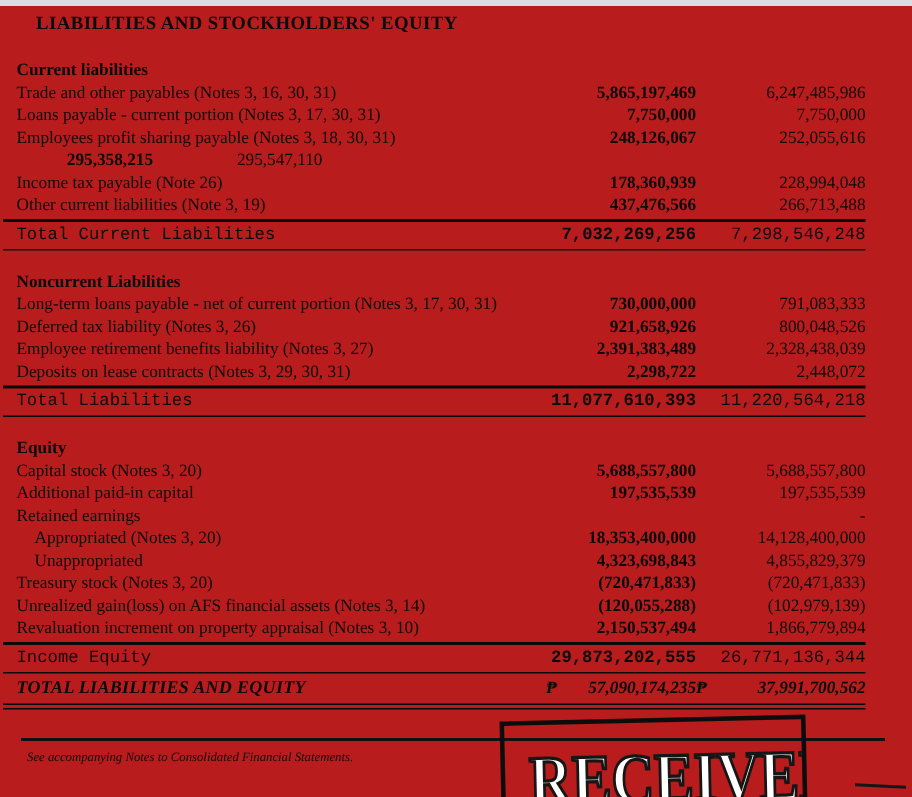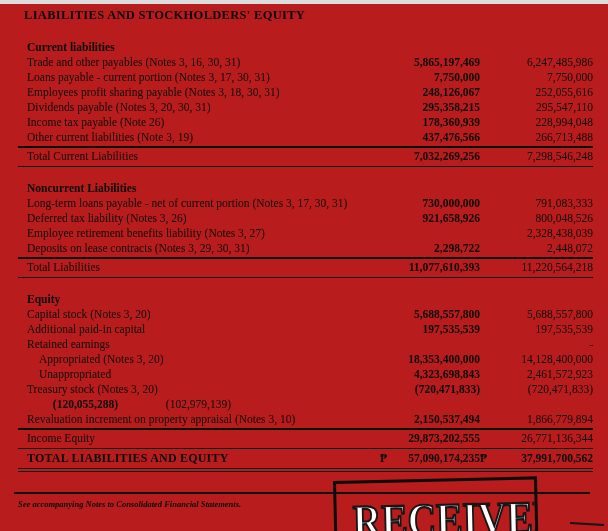--- a/index.html
+++ b/index.html
@@ -6,40 +6,40 @@
   html,body { background:#ddd; }
   .page {
     position:relative; width:608px; height:531px; margin:4px auto;
     background:#b91c1c; color:#0b0b0b; overflow:hidden;
     font-family:"Liberation Serif","DejaVu Serif",serif;
   }
   .title {
     position:absolute; left:24px; top:4px;
     font-size:12.5px; font-weight:bold; letter-spacing:0.3px; white-space:nowrap;
   }
-  .table { position:absolute; left:18px; top:36px; width:575px; }
+  .table { position:absolute; left:2px; top:36px; width:575px; }
   .row { display:flex; align-items:baseline; line-height:15px; font-size:11.5px; }
   .row .label { flex:1; padding-left:9px; white-space:nowrap; overflow:hidden; }
   .row .note { }
   .row.section .label { font-weight:bold; }
   .row.indent .label { padding-left:21px; }
   .row .v { display:flex; justify-content:flex-end; align-items:baseline; white-space:nowrap; }
   .row .v1 { width:100px; font-weight:bold; }
   .row .v2 { width:113px; }
   .row .v .cur { margin-right:auto; font-weight:bold; }
   .row.spacer { height:14px; }
-  .row.total { border-top:2px solid #0b0b0b; border-bottom:1.6px solid #0b0b0b; padding:1px 0 2px; margin-top:1px; }
+  .row.total { border-top:2px solid #0b0b0b; border-bottom:1.6px solid #0b0b0b; padding:1px 0 2px; margin-top:1px;font-family:Liberation Mono, monospace; }
   .row.total + .row.total { border-top:none; margin-top:0;justify-content:space-between; }
-  .row.grandtotal { border-bottom:4px double #0b0b0b; padding:2px 0; }
+  .row.grandtotal { border-bottom:4px double #0b0b0b; padding:2px 0;font-style:italic; }
   .row.grandtotal .label { font-weight:bold; font-size:12px; letter-spacing:0.2px; }
   .row.grandtotal .v2 { font-weight:bold; }
   .rule-bottom { position:absolute; left:14px; top:488px; width:576px; height:2px; background:#111; }
   .footnote {
     position:absolute; left:18px; top:495px;
-    font-size:8.5px; font-weight:bold; font-style:italic; white-space:nowrap;
+    font-size:8.5px; font-weight:normal; font-style:italic; white-space:nowrap;
   }
   .stamp {
     position:absolute; left:333px; top:477px; width:204px; height:80px;
     border:3px solid #0c0c0c; transform:rotate(-1.3deg); transform-origin:left top;
     background:transparent; overflow:hidden;
   }
   .stamp-text {
     margin-top:15px; width:100%; text-align:center;
     font-size:47px; line-height:1; font-weight:bold; white-space:nowrap;
     color:#fff; -webkit-text-stroke:2.2px #161616;
@@ -97,21 +97,20 @@
           <span class="cur"></span>
           <span class="num">248,126,067</span>
         </span>
     <span class="v v2">
           <span class="cur"></span>
           <span class="num">252,055,616</span>
         </span>
   </div>
 
   <div class="row item">
-    <span class="label"><span class="lbl">Dividends payable </span><span class="note">(Notes 3, 20, 30, 31)</span></span>
     <span class="v v1">
           <span class="cur"></span>
           <span class="num">295,358,215</span>
         </span>
     <span class="v v2">
           <span class="cur"></span>
           <span class="num">295,547,110</span>
         </span>
   </div>
 
@@ -194,20 +193,24 @@
           <span class="num">921,658,926</span>
         </span>
     <span class="v v2">
           <span class="cur"></span>
           <span class="num">800,048,526</span>
         </span>
   </div>
 
   <div class="row item">
     <span class="label"><span class="lbl">Employee retirement benefits liability </span><span class="note">(Notes 3, 27)</span></span>
+    <span class="v v1">
+          <span class="cur"></span>
+          <span class="num">2,391,383,489</span>
+        </span>
     <span class="v v2">
           <span class="cur"></span>
           <span class="num">2,328,438,039</span>
         </span>
   </div>
 
   <div class="row item">
     <span class="label"><span class="lbl">Deposits on lease contracts </span><span class="note">(Notes 3, 29, 30, 31)</span></span>
     <span class="v v1">
           <span class="cur"></span>
@@ -305,37 +308,38 @@
   </div>
 
   <div class="row item indent">
     <span class="label"><span class="lbl">Unappropriated</span><span class="note"></span></span>
     <span class="v v1">
           <span class="cur"></span>
           <span class="num">4,323,698,843</span>
         </span>
     <span class="v v2">
           <span class="cur"></span>
-          <span class="num">2,461,572,923</span>
+          <span class="num">4,855,829,379</span>
         </span>
   </div>
 
   <div class="row item">
     <span class="label"><span class="lbl">Treasury stock </span><span class="note">(Notes 3, 20)</span></span>
     <span class="v v1">
           <span class="cur"></span>
           <span class="num">(720,471,833)</span>
         </span>
     <span class="v v2">
           <span class="cur"></span>
           <span class="num">(720,471,833)</span>
         </span>
   </div>
 
   <div class="row item">
+    <span class="label"><span class="lbl">Unrealized gain(loss) on AFS financial assets </span><span class="note">(Notes 3, 14)</span></span>
     <span class="v v1">
           <span class="cur"></span>
           <span class="num">(120,055,288)</span>
         </span>
     <span class="v v2">
           <span class="cur"></span>
           <span class="num">(102,979,139)</span>
         </span>
   </div>
 

